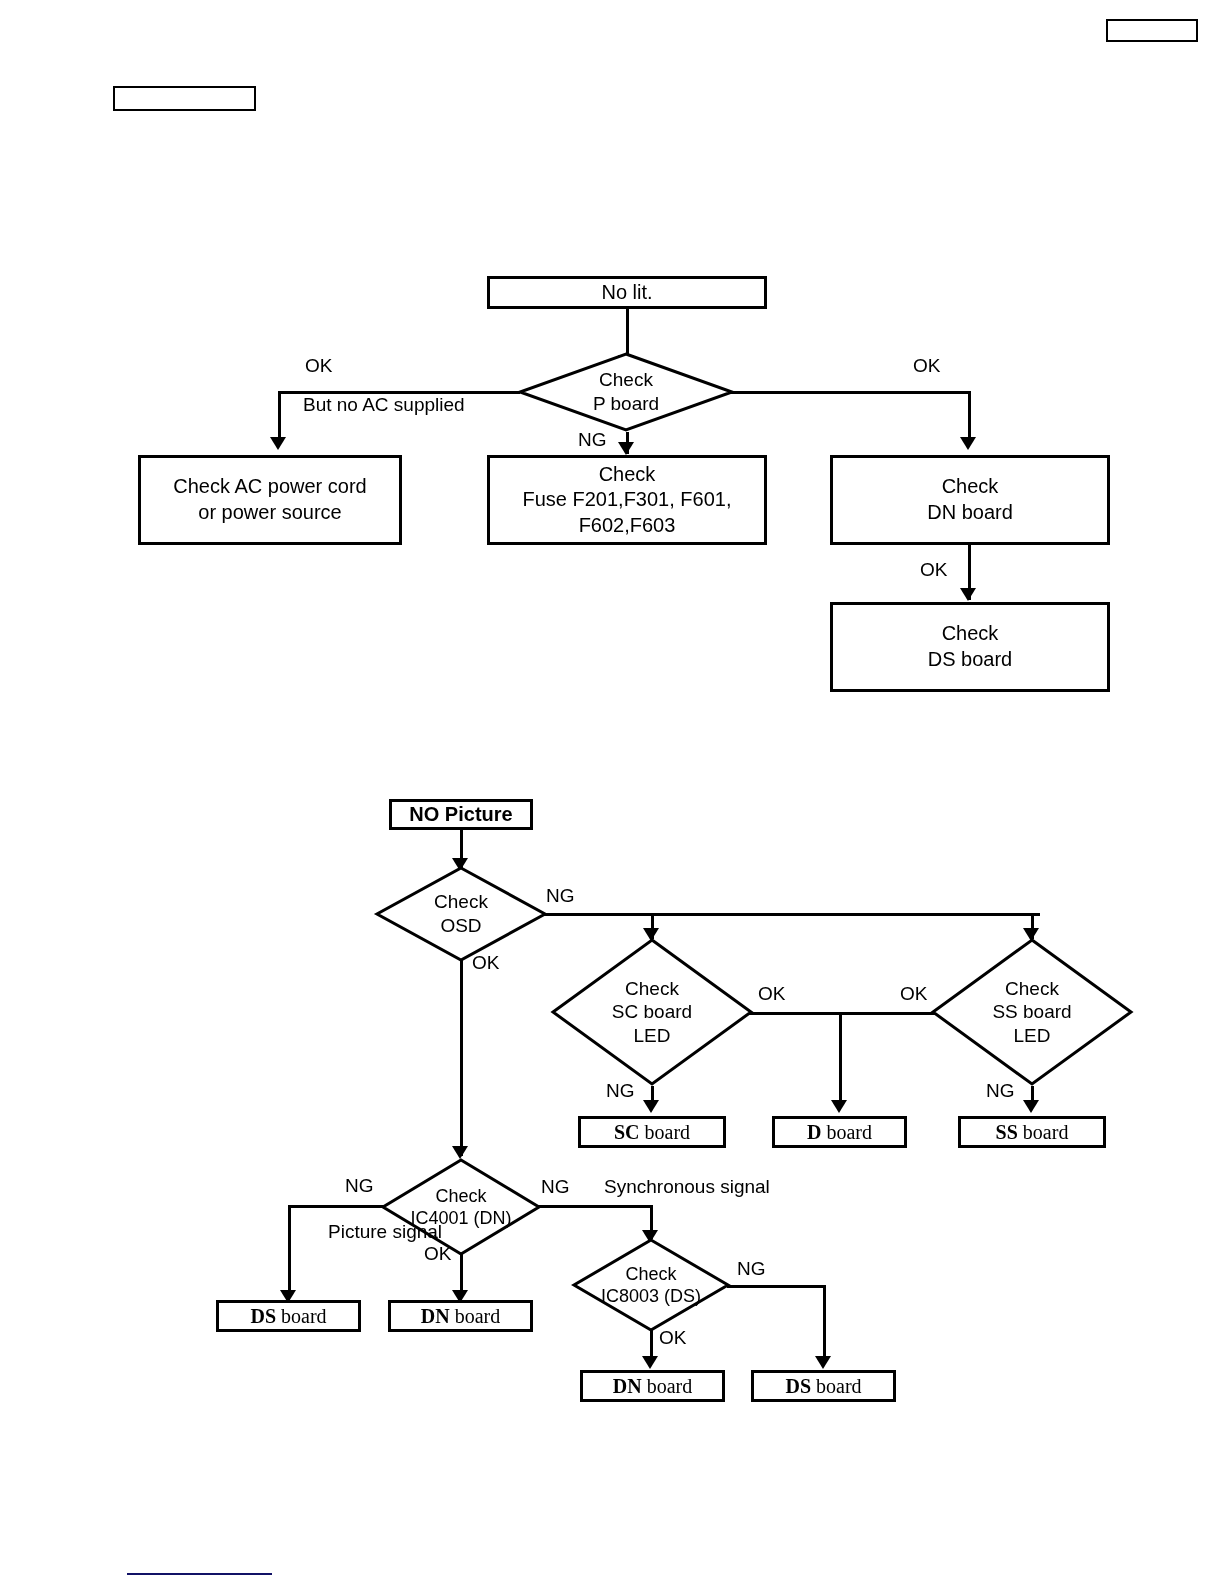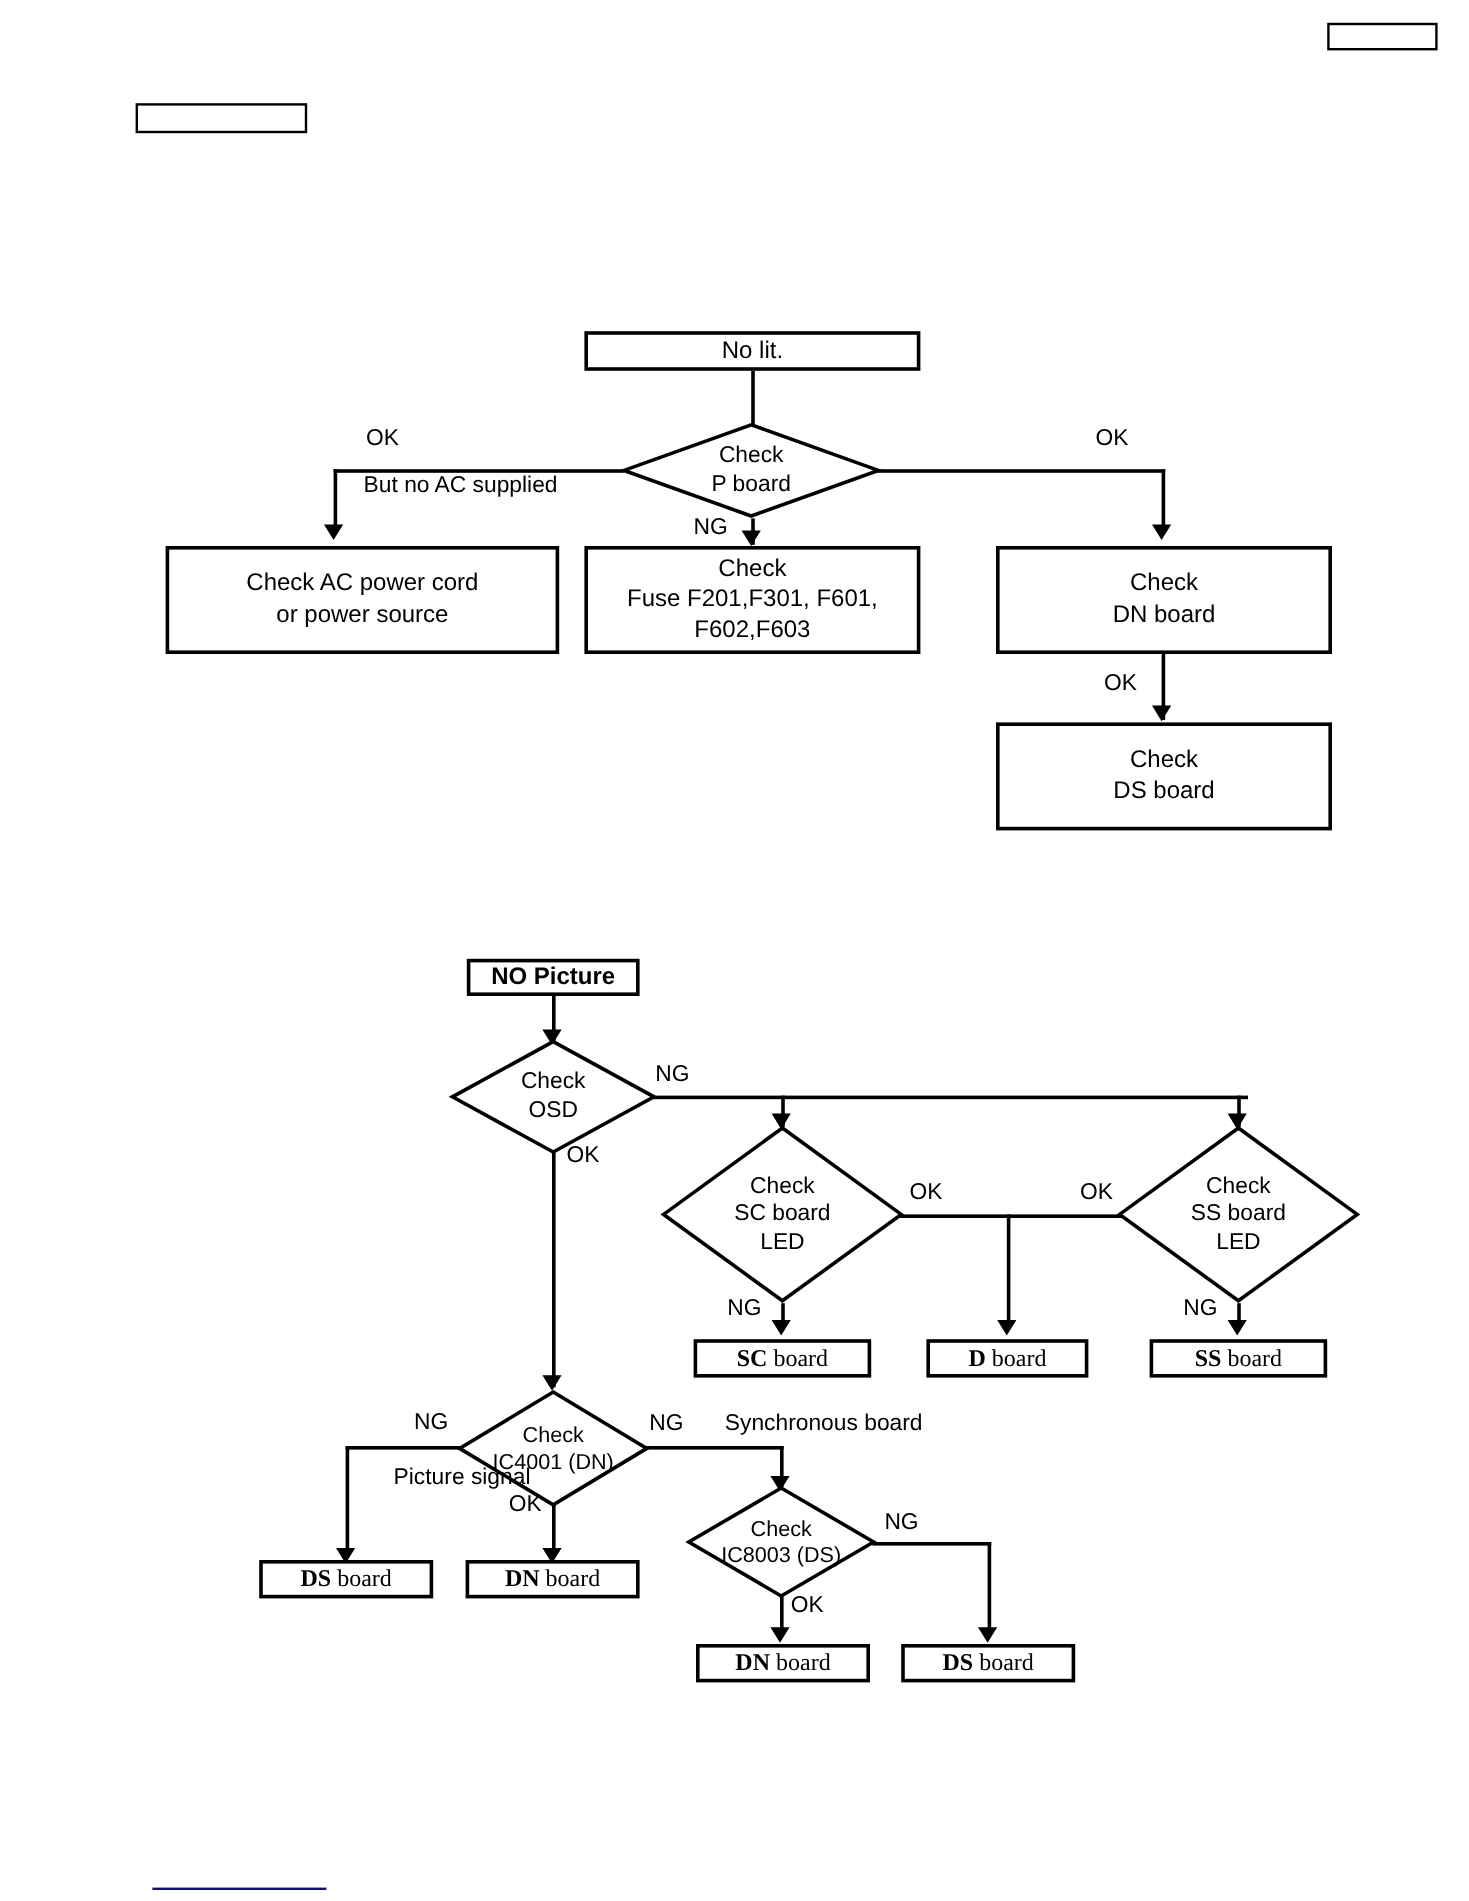--- a/index.html
+++ b/index.html
@@ -156,21 +156,21 @@
 
   <div class="ln-v" style="left:626px; top:432px; height:22px;"></div>
   <div class="arrow-d" style="left:618px; top:442px;"></div>
   <div class="elabel" style="left:578px; top:429px;">NG</div>
 
   <div class="ln-h" style="left:731px; top:391px; width:240px;"></div>
   <div class="ln-v" style="left:968px; top:391px; height:50px;"></div>
   <div class="arrow-d" style="left:960px; top:437px;"></div>
   <div class="elabel" style="left:913px; top:355px;">OK</div>
 
-  <div class="node thick t20" style="left:138px; top:455px; width:328px; height:90px;">Check AC power cord
+  <div class="node thick t20" style="left:138px; top:455px; width:264px; height:90px;">Check AC power cord
 or power source</div>
 
   <div class="node thick t20" style="left:487px; top:455px; width:280px; height:90px;">Check
 Fuse  F201,F301, F601,
 F602,F603</div>
 
   <div class="node thick t20" style="left:830px; top:455px; width:280px; height:90px;">Check
 DN board</div>
 
   <div class="ln-v" style="left:968px; top:545px; height:55px;"></div>
@@ -266,21 +266,21 @@
   <div class="elabel" style="left:300px; top:1221px;margin-left:28px;">Picture signal</div>
 
   <div class="ln-v" style="left:460px; top:1254px; height:43px;"></div>
   <div class="arrow-d" style="left:452px; top:1290px;"></div>
   <div class="elabel" style="left:424px; top:1243px;">OK</div>
 
   <div class="ln-h" style="left:538px; top:1205px; width:115px;"></div>
   <div class="ln-v" style="left:650px; top:1205px; height:34px;"></div>
   <div class="arrow-d" style="left:642px; top:1230px;"></div>
   <div class="elabel" style="left:541px; top:1176px;">NG</div>
-  <div class="elabel" style="left:604px; top:1176px;">Synchronous board</div>
+  <div class="elabel" style="left:604px; top:1176px;">Synchronous signal</div>
 
   <div class="board-box" style="left:216px; top:1300px; width:145px; height:32px;">
     <span class="pfx">DS</span><span> board</span>
   </div>
 
   <div class="board-box" style="left:388px; top:1300px; width:145px; height:32px;">
     <span class="pfx">DN</span><span> board</span>
   </div>
 
   <div class="diamond-wrap" style="left:572px; top:1238px; width:158px; height:94px;">

